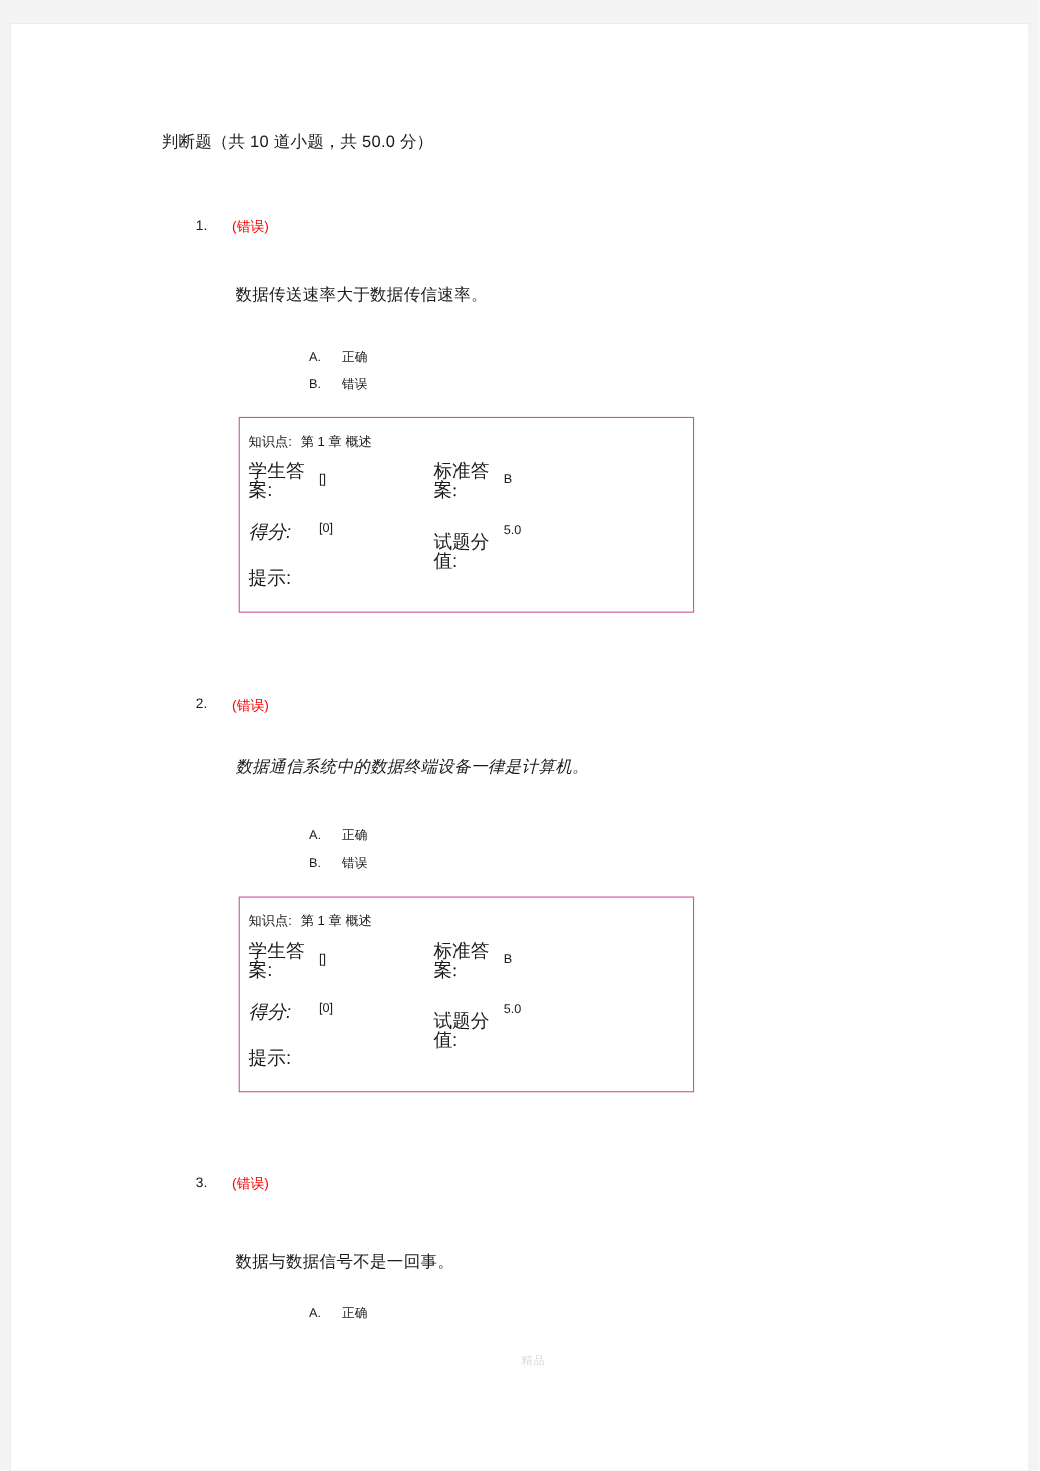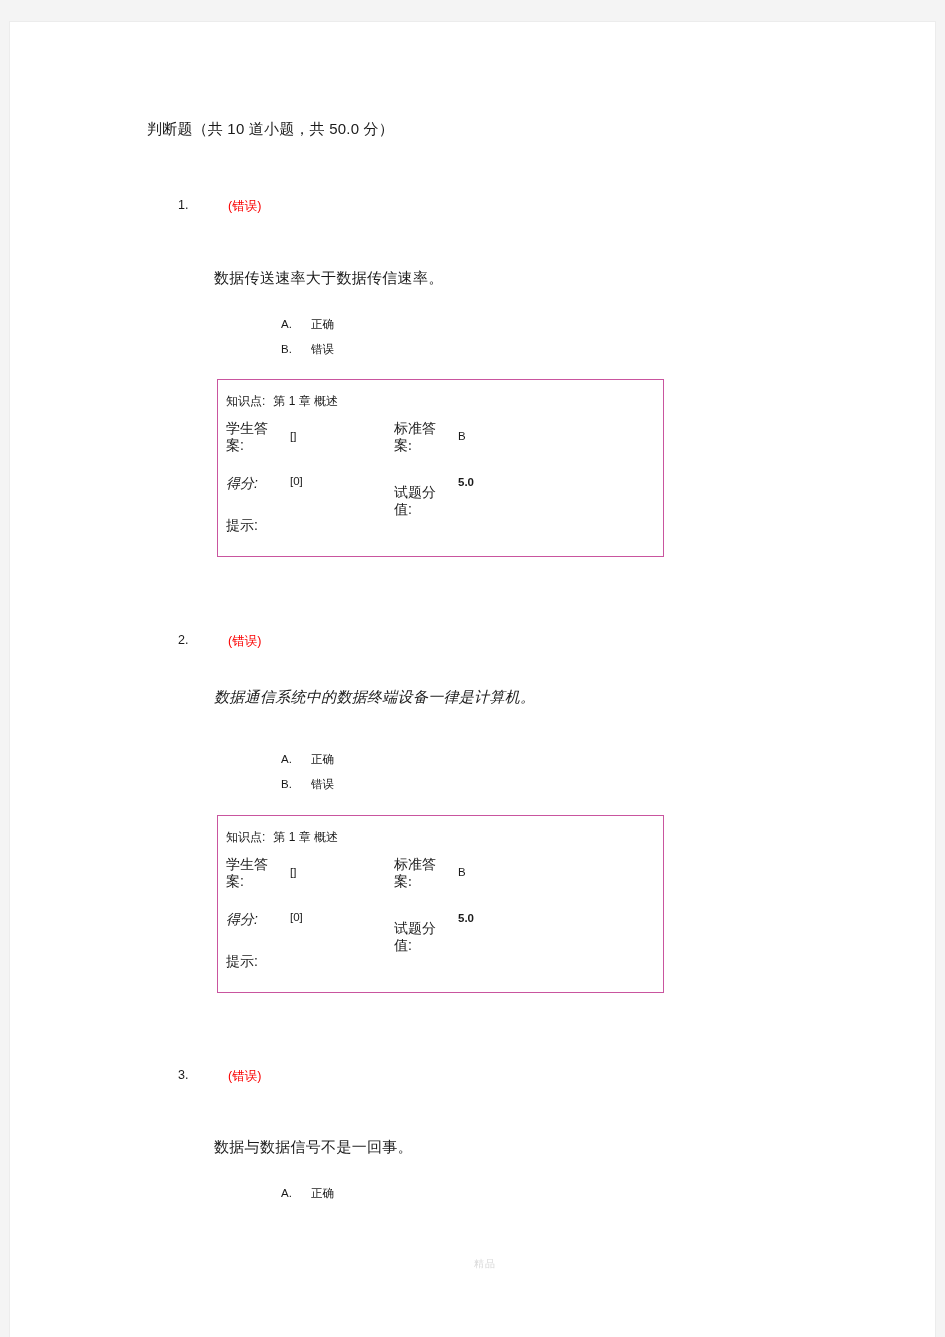--- a/index.html
+++ b/index.html
@@ -43,21 +43,21 @@
 
   .q-index {
     position: absolute;
     left: 168px;
     font-size: 12.5px;
     color: #1a1a1a;
   }
 
   .q-verdict {
     position: absolute;
-    left: 218px;
+    left: 201px;
     font-size: 12.5px;
     color: #fa0000;
     white-space: nowrap;
     text-align: right;
   }
 
   .q-stem {
     position: absolute;
     left: 204px;
     font-size: 15px;
@@ -75,87 +75,86 @@
     margin-left: 28px;
   }
   .q-option .opt-letter {
     display: inline-block;
     width: 30px;
   }
 
   .answer-box {
     position: absolute;
     left: 207px;
-    width: 447px;
+    width: 414px;
     border: 1.5px solid #c9559f;
     background: #ffffff;
     box-sizing: border-box;
   }
 
   .ab-kp {
     position: absolute;
     left: 8px;
     top: 13px;
     font-size: 12px;
     color: #1a1a1a;
     white-space: nowrap;
   }
   .ab-kp .kp-val {
     margin-left: 8px;
   }
 
   .ab-label {
     position: absolute;
-    font-size: 14px;
+    font-size: 17px;
     color: #1a1a1a;
     line-height: 17px;
     width: 58px;
   }
   .ab-value {
     position: absolute;
     font-size: 11.5px;
     color: #1a1a1a;
     white-space: nowrap;
   }
 
   .lbl-student  { left: 8px;   top: 40px; }
   .val-student  { left: 72px;  top: 50px; }
   .lbl-standard { left: 176px; top: 40px; font-family: Liberation Serif, serif; }
   .val-standard { left: 240px; top: 50px; }
 
   .lbl-score    { left: 8px;   top: 95px; font-style: italic; }
   .val-score    { left: 72px;  top: 95px; }
   .lbl-full     { left: 176px; top: 104px; }
-  .val-full     { left: 240px; top: 96px; font-weight: bold; }
+  .val-full     { left: 240px; top: 96px; }
 
   .lbl-tip      { left: 8px;   top: 137px; }
 
   .watermark {
     position: absolute;
     left: 464px;
     top: 1208px;
     font-size: 10px;
     color: #d8d8d8;
     letter-spacing: 1px;
     user-select: none;
     white-space: nowrap;
-    margin-top: 27px;
   }
 </style>
 </head>
 <body>
 
 <div class="page">
 
   <div class="section-title">判断题（共 10 道小题，共 50.0 分）</div>
 
   <div class="question">
     <div class="q-index" style="top:176px;">1.</div>
     <div class="q-verdict" style="top:176px;">(错误)</div>
-    <div class="q-stem" style="top:247px;">数据传送速率大于数据传信速率。</div>
+    <div class="q-stem" style="top:237px;">数据传送速率大于数据传信速率。</div>
 
     <div class="q-option" style="top:295px;">
       <span class="opt-letter">A.</span><span>正确</span>
     </div>
     <div class="q-option" style="top:320px;">
       <span class="opt-letter">B.</span><span>错误</span>
     </div>
 
     <div class="answer-box" style="top:357px; height:178px;">
       <div class="ab-kp">

